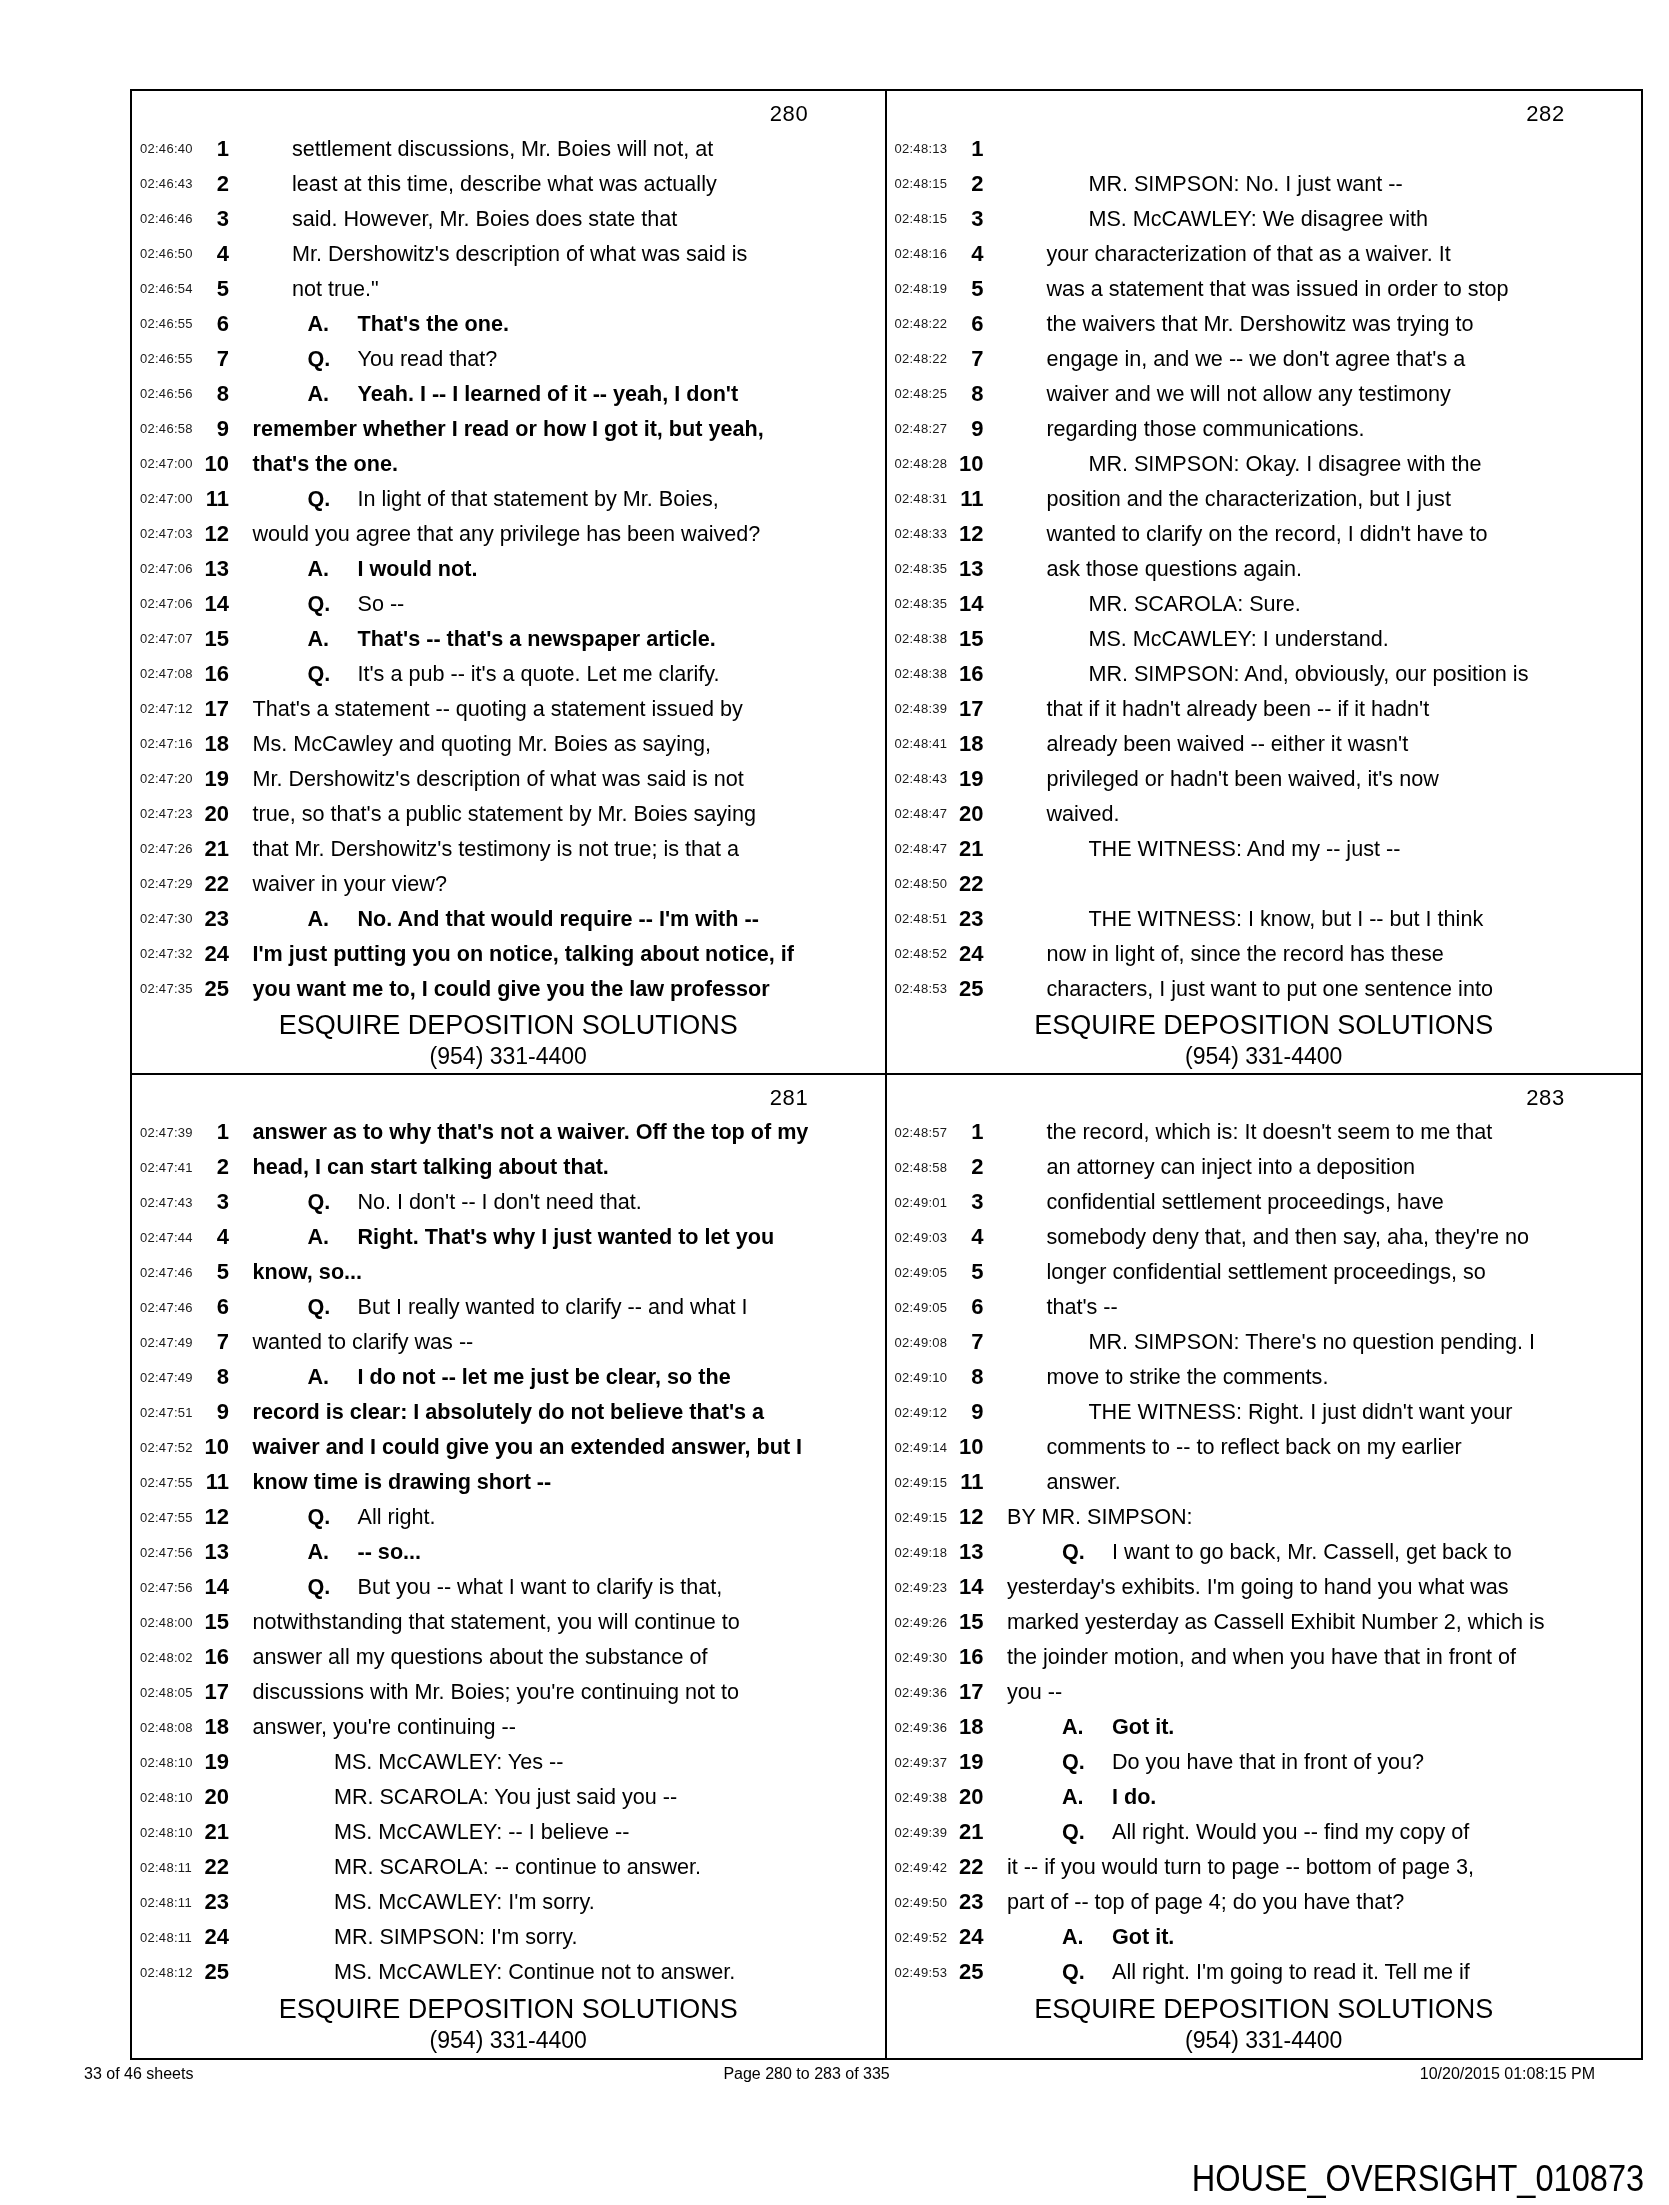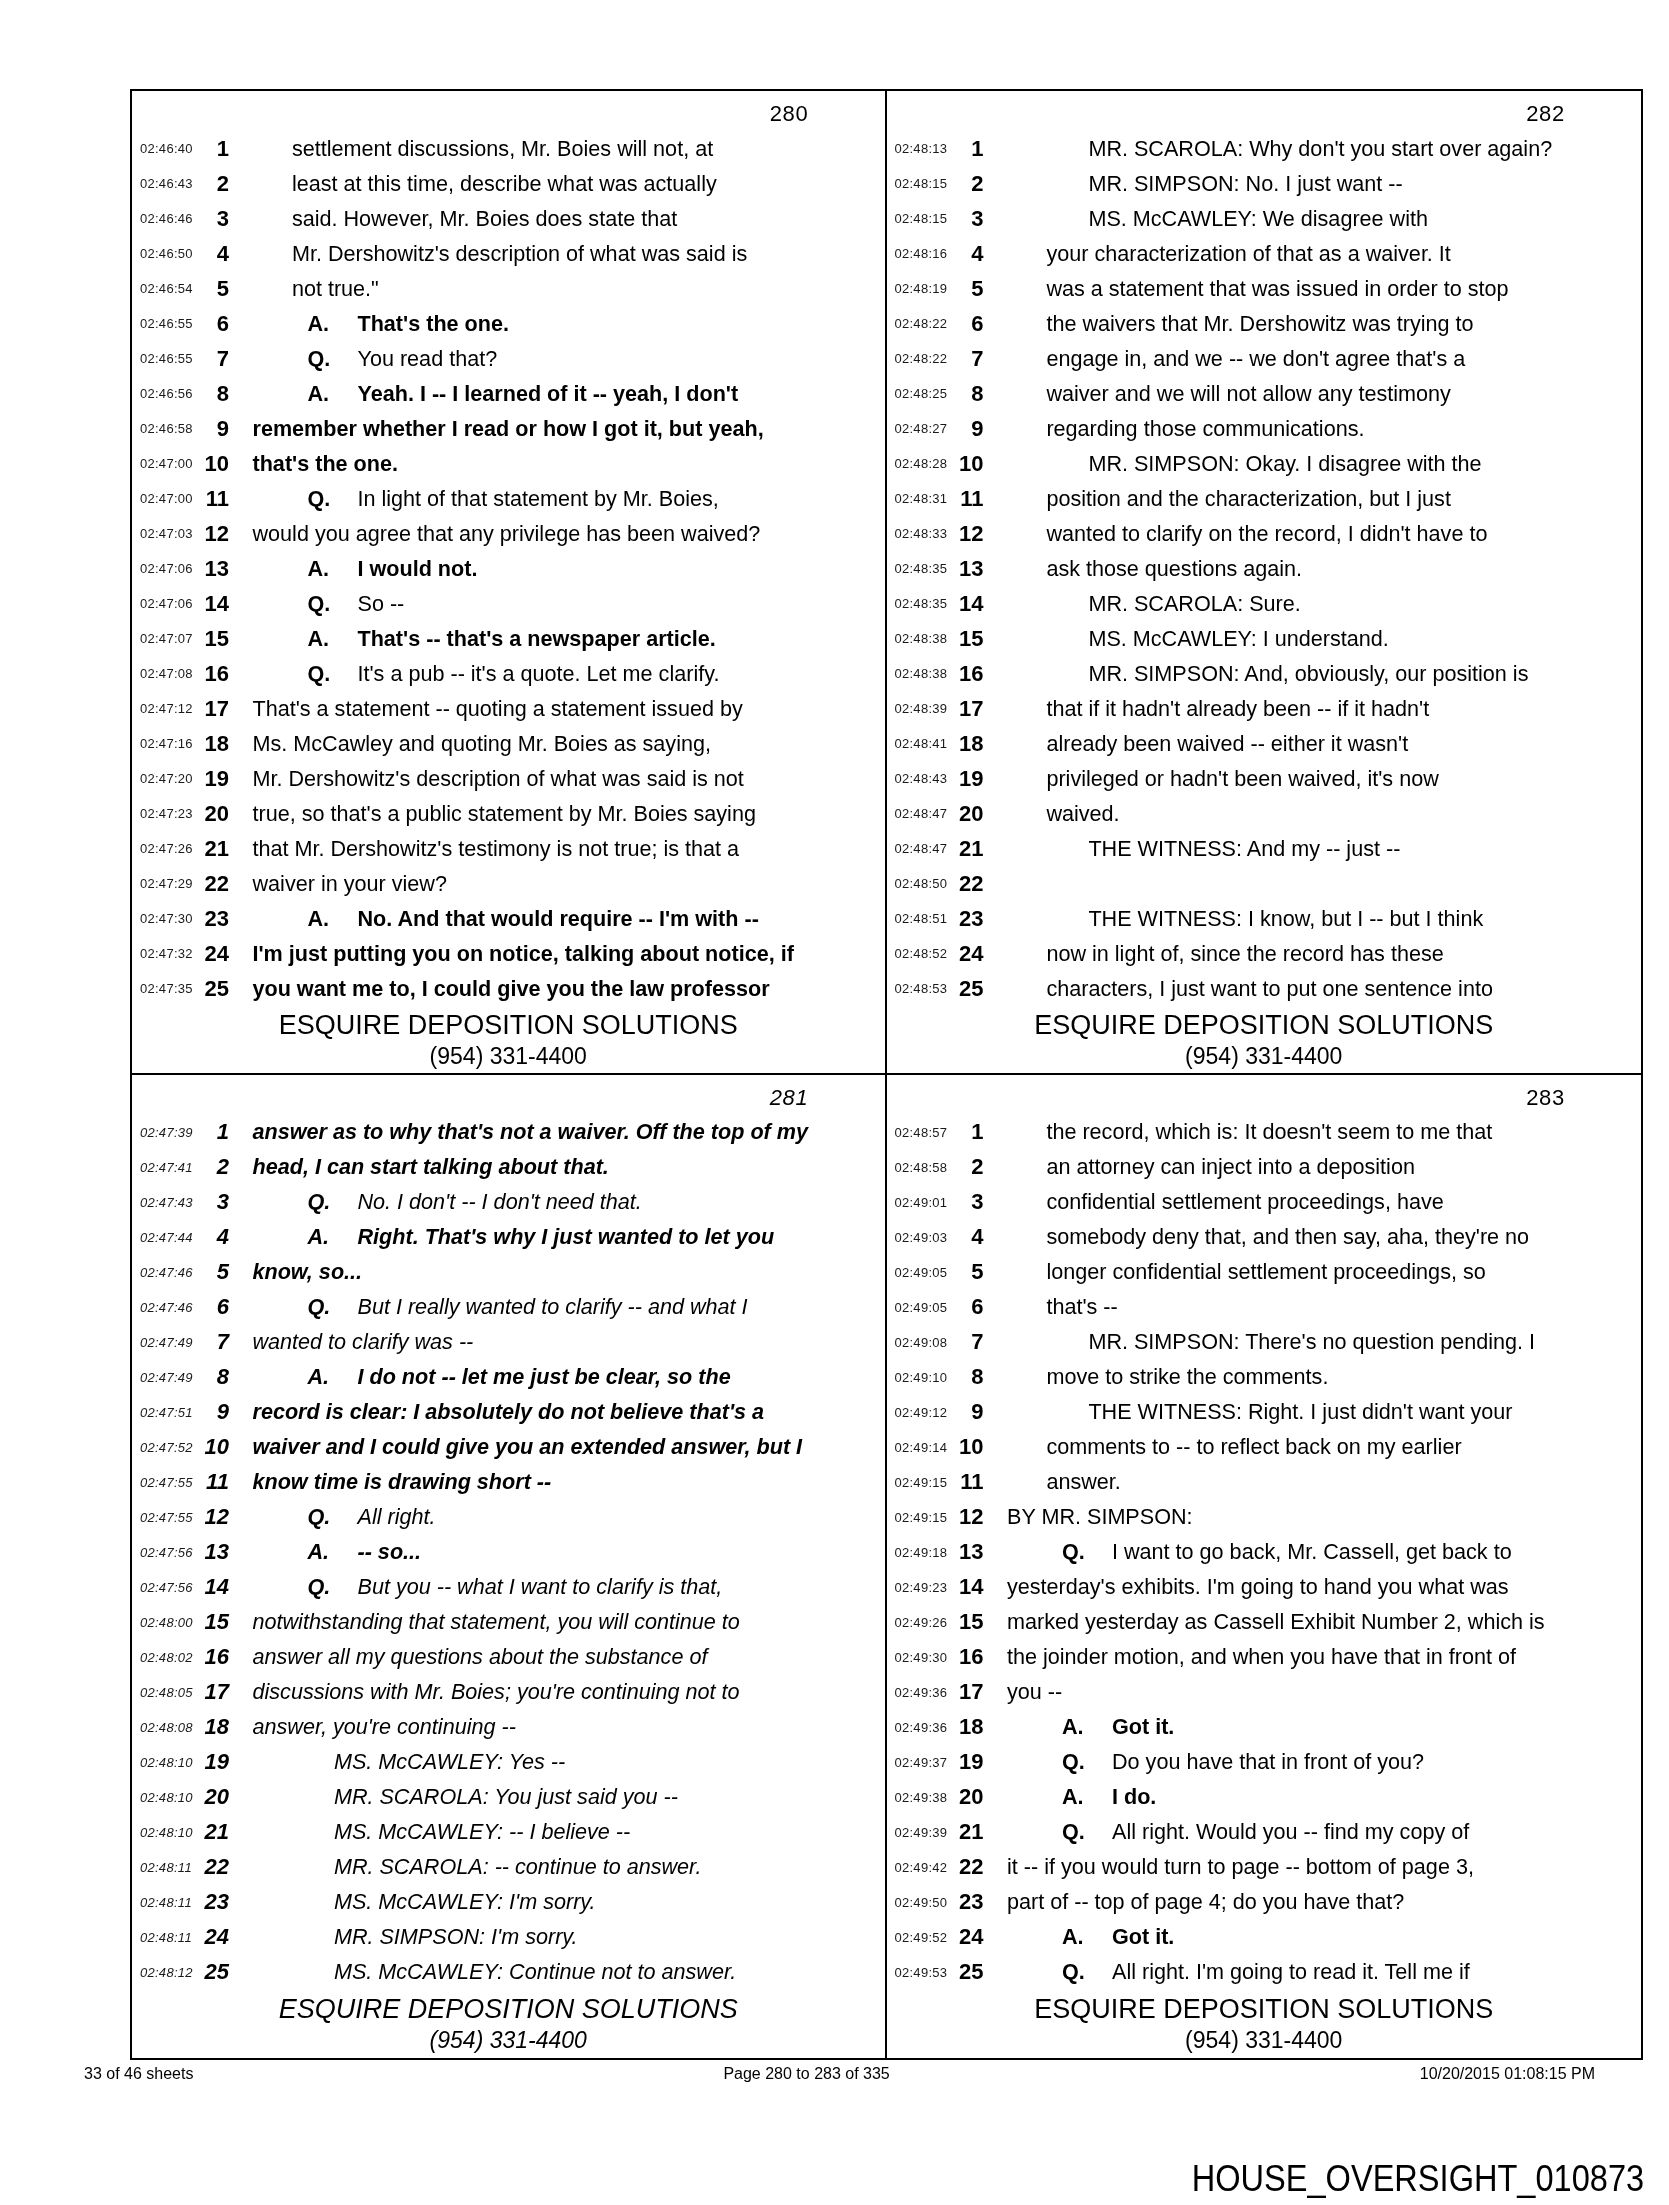--- a/index.html
+++ b/index.html
@@ -11,21 +11,21 @@
   .sheet{
     position:absolute;left:82px;top:89px;width:1513px;height:1971px;
     border:2.6px solid #000;box-sizing:border-box;
     display:grid;grid-template-columns:1fr 1fr;grid-template-rows:1fr 1fr;
     background:#fff;
     margin-left:48px;
   }
   .quad{box-sizing:border-box;overflow:hidden;padding-top:2.6px;}
   .quad.tl{border-right:2px solid #000;border-bottom:2px solid #000;}
   .quad.tr{border-bottom:2px solid #000;}
-  .quad.bl{border-right:2px solid #000;font-style:italic;}
+  .quad.bl{border-right:2px solid #000;}
   .pghead{
     height:30px;padding:7.9px 76px 0 0;font-size:22px;text-align:right;
     letter-spacing:0.7px;
   }
   .line{display:flex;align-items:center;height:35px;}
   .ts{flex:none;width:56px;padding-left:7.9px;font-size:13px;color:#1a1a1a;letter-spacing:0.3px;}
   .ln{flex:none;width:33px;text-align:right;font-size:22px;font-weight:700;}
   .txt{flex:1;padding-left:23.6px;font-size:21.6px;white-space:nowrap;}
   .st-quote{padding-left:63px;}
   .st-speaker{padding-left:105px;}
@@ -174,21 +174,20 @@
         <span class="txt st-bold">you want me to, I could give you the law professor</span>
       </div>
       <div class="vendor">ESQUIRE DEPOSITION SOLUTIONS</div>
       <div class="vphone">(954) 331-4400</div>
     </div>
   <div class="quad tr">
       <div class="pghead">282</div>
       <div class="line">
         <span class="ts">02:48:13</span>
         <span class="ln">1</span>
-        <span class="txt st-speaker">MR. SCAROLA:  Why don't you start over again?</span>
       </div>
       <div class="line">
         <span class="ts">02:48:15</span>
         <span class="ln">2</span>
         <span class="txt st-speaker">MR. SIMPSON:  No.  I just want --</span>
       </div>
       <div class="line">
         <span class="ts">02:48:15</span>
         <span class="ln">3</span>
         <span class="txt st-speaker">MS. McCAWLEY:  We disagree with</span>

